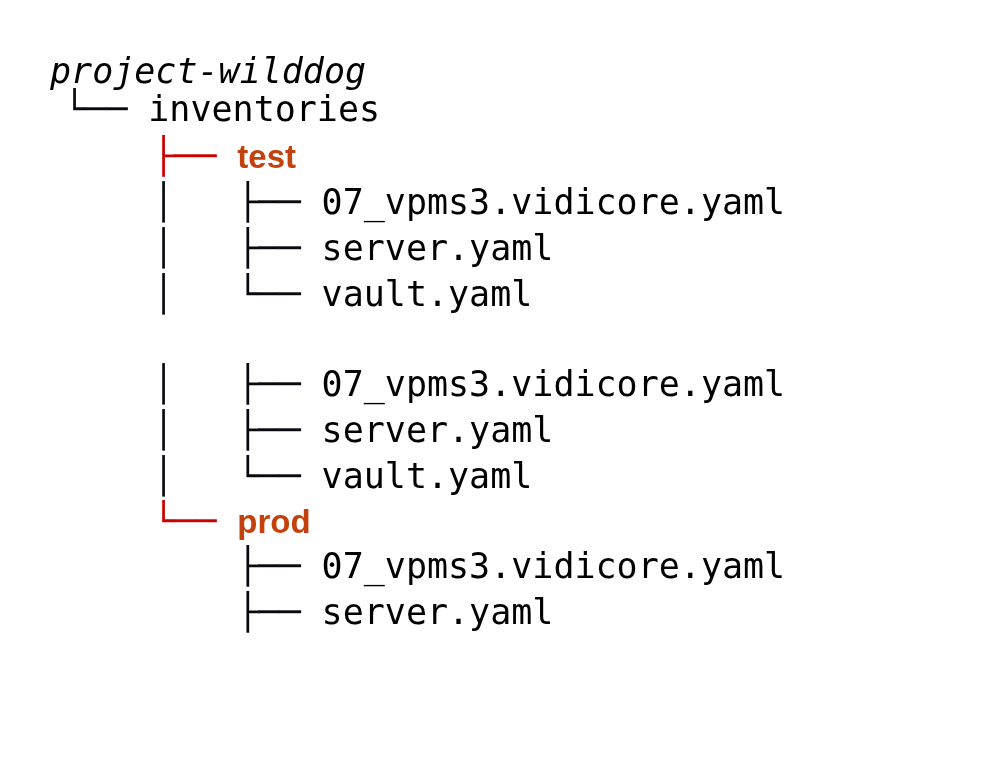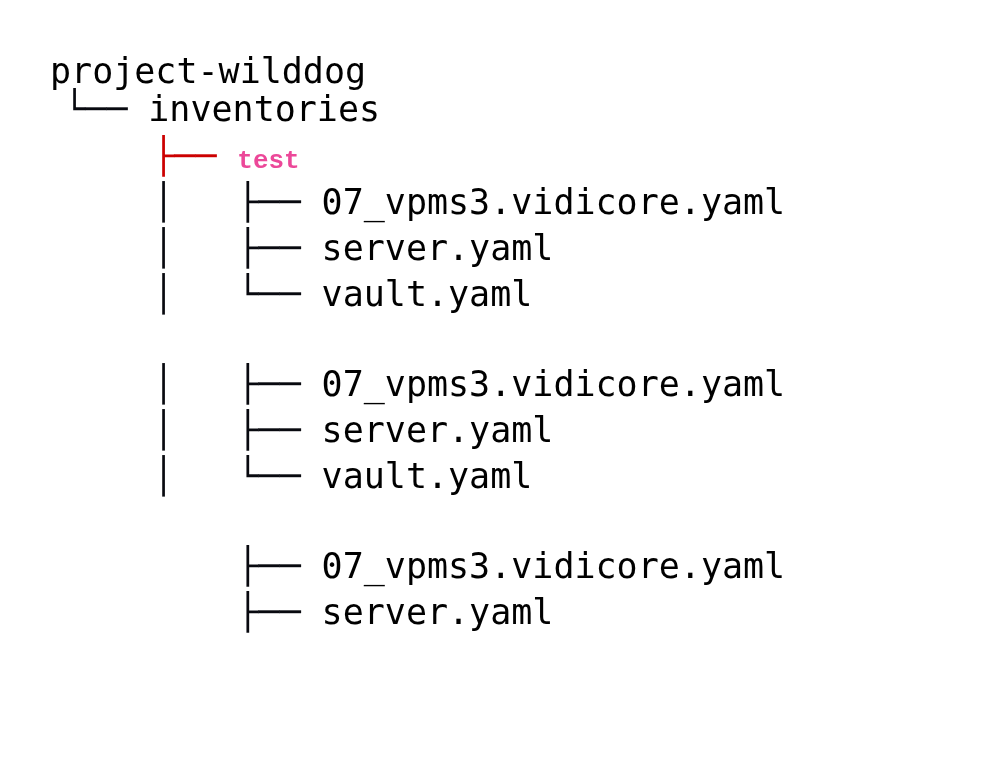--- a/index.html
+++ b/index.html
@@ -53,34 +53,35 @@
     font-family: "DejaVu Sans Mono", "Liberation Mono", monospace;
     font-size: 35px;
   }
   .tree-label.kind-root,
   .tree-label.kind-dir,
   .tree-label.kind-file {
     color: #000000;
     font-weight: normal;
   }
   .tree-label.kind-env {
-    color: #ec4899;
+    color: #c2410c;
     font-weight: bold;
-    font-family: Liberation Mono, monospace;
-    font-size: 26px;
+    font-family: Liberation Sans, sans-serif;
+    font-size: 33px;
   }
 </style>
 </head>
 <body>
 
 <div id="tree-canvas" style="background: rgb(255, 255, 255);">
-    <div class="tree-row" style="left: 50px; top: 48px;"><span class="tree-label kind-root">project-wilddog</span></div>
+    <div class="tree-row" style="left: 50px; top: 48px; font-style: italic;"><span class="tree-label kind-root">project-wilddog</span></div>
     <div class="tree-row" style="left: 64px; top: 86px;"><span class="tree-prefix"><span class="seg-black">└── </span></span><span class="tree-label kind-dir">inventories</span></div>
     <div class="tree-row" style="left: 153px; top: 133px;"><span class="tree-prefix"><span class="seg-red">├── </span></span><span class="tree-label kind-env">test</span></div>
     <div class="tree-row" style="left: 153px; top: 179px;"><span class="tree-prefix"><span class="seg-black">│</span><span class="seg-black">   </span><span class="seg-black">├── </span></span><span class="tree-label kind-file">07_vpms3.vidicore.yaml</span></div>
     <div class="tree-row" style="left: 153px; top: 225px;"><span class="tree-prefix"><span class="seg-black">│</span><span class="seg-black">   </span><span class="seg-black">├── </span></span><span class="tree-label kind-file">server.yaml</span></div>
     <div class="tree-row" style="left: 153px; top: 271px;"><span class="tree-prefix"><span class="seg-black">│</span><span class="seg-black">   </span><span class="seg-black">└── </span></span><span class="tree-label kind-file">vault.yaml</span></div>
     <div class="tree-row" style="left: 153px; top: 361px;"><span class="tree-prefix"><span class="seg-black">│</span><span class="seg-black">   </span><span class="seg-black">├── </span></span><span class="tree-label kind-file">07_vpms3.vidicore.yaml</span></div>
     <div class="tree-row" style="left: 153px; top: 407px;"><span class="tree-prefix"><span class="seg-black">│</span><span class="seg-black">   </span><span class="seg-black">├── </span></span><span class="tree-label kind-file">server.yaml</span></div>
     <div class="tree-row" style="left: 153px; top: 453px;"><span class="tree-prefix"><span class="seg-black">│</span><span class="seg-black">   </span><span class="seg-black">└── </span></span><span class="tree-label kind-file">vault.yaml</span></div>
+    <div class="tree-row" style="left: 153px; top: 498px;"><span class="tree-prefix"><span class="seg-red">└── </span></span><span class="tree-label kind-env">prod</span></div>
     <div class="tree-row" style="left: 153px; top: 543px;"><span class="tree-prefix"><span class="seg-black"> </span><span class="seg-black">   </span><span class="seg-black">├── </span></span><span class="tree-label kind-file">07_vpms3.vidicore.yaml</span></div>
     <div class="tree-row" style="left: 153px; top: 589px;"><span class="tree-prefix"><span class="seg-black"> </span><span class="seg-black">   </span><span class="seg-black">├── </span></span><span class="tree-label kind-file">server.yaml</span></div>
   </div>
 
 </body></html>

